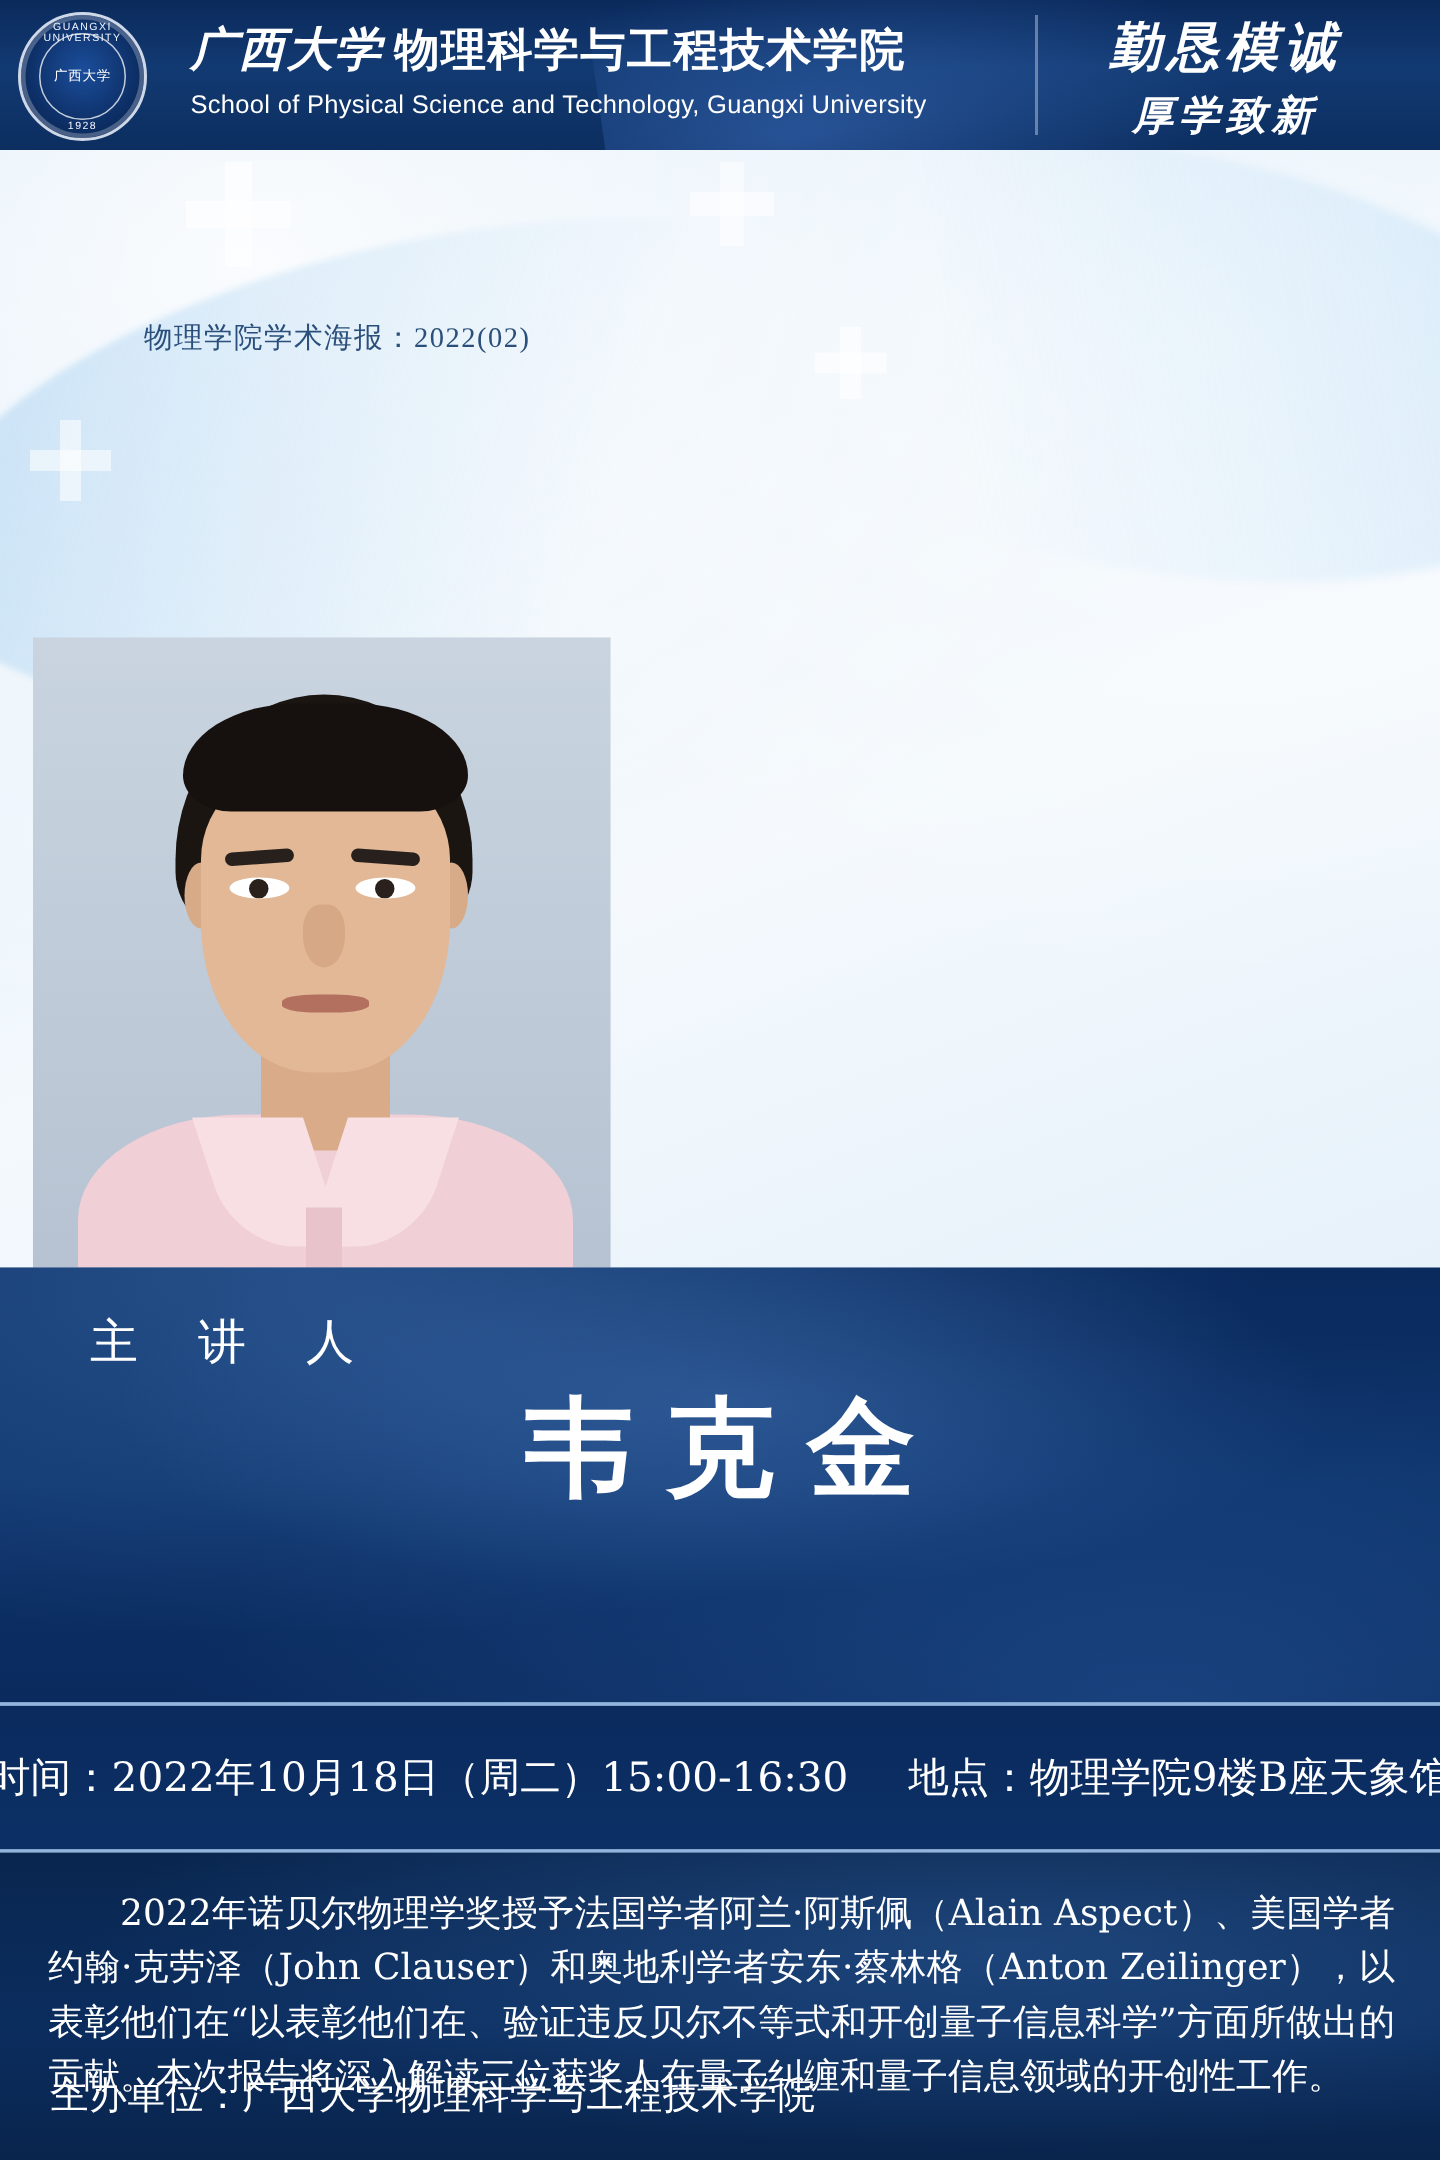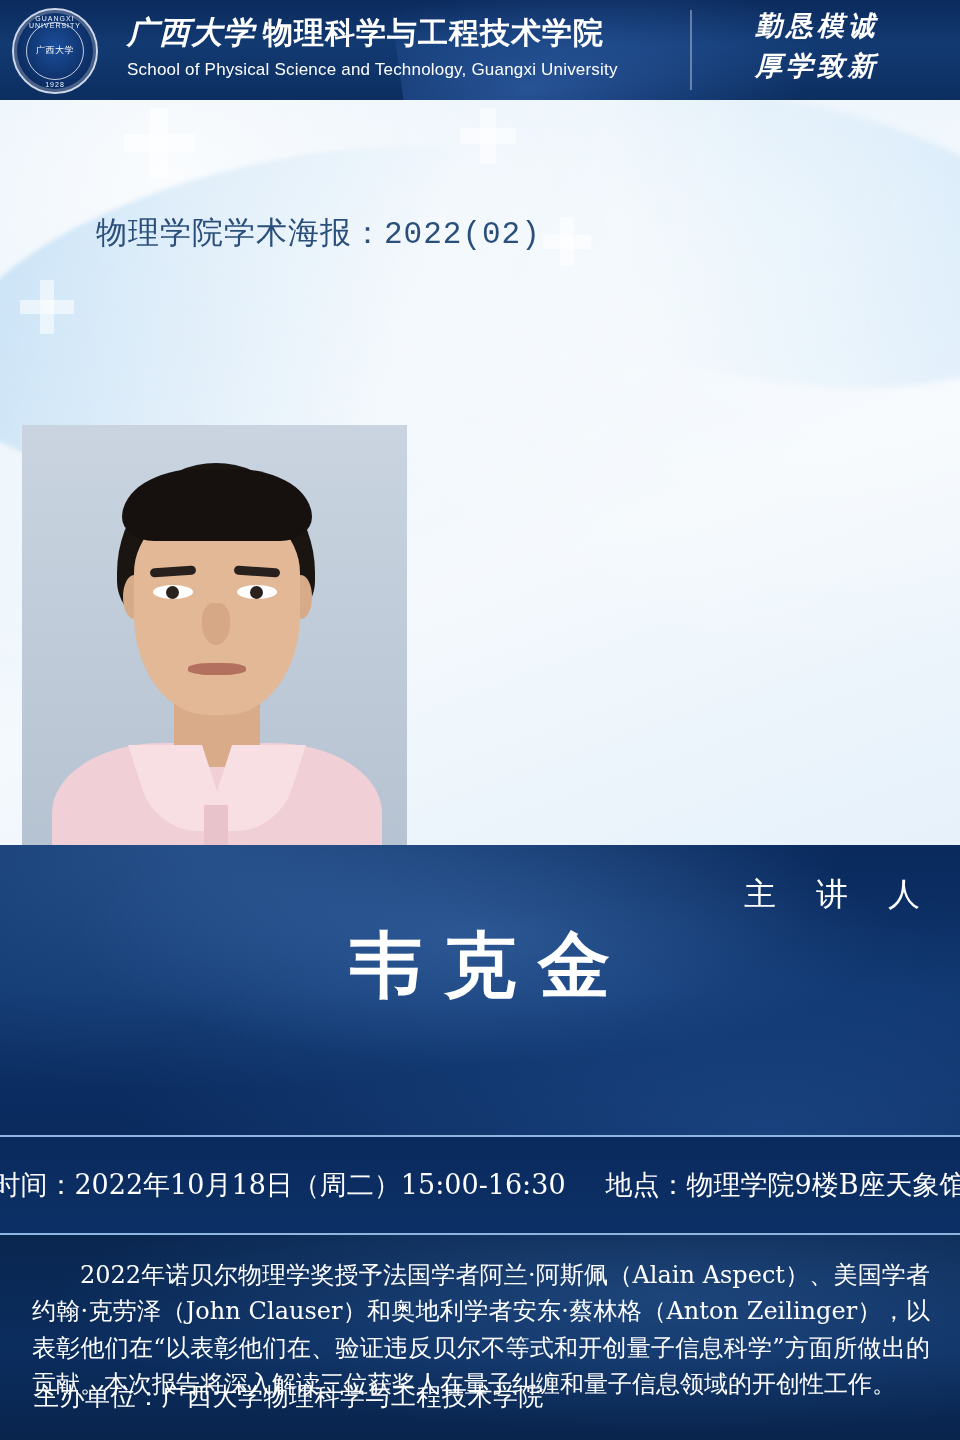--- a/index.html
+++ b/index.html
@@ -114,21 +114,21 @@
     position: absolute;
     right: 18px;
     top: 8px;
     width: 250px;
     text-align: center;
     color: #ffffff;
     font-family: "DejaVu Serif", "Liberation Serif", serif;
     font-weight: bold;
     font-style: italic;
   }
-  .motto .l1 { font-size: 27px; letter-spacing: 4px; font-style: italic; }
+  .motto .l1 { font-size: 35px; letter-spacing: 4px; font-style: italic; }
   .motto .l2 { font-size: 27px; letter-spacing: 4px; margin-top: 4px; }
 
   
   .upper {
     position: relative;
     height: 745px;
     background:
       radial-gradient(ellipse at 18% 10%, rgba(255,255,255,.85), rgba(255,255,255,0) 55%),
       radial-gradient(ellipse at 85% 18%, rgba(255,255,255,.55), rgba(255,255,255,0) 50%),
       linear-gradient(160deg, #d7e8f7 0%, #e9f3fb 35%, #f4f9fd 60%, #e6f1fa 100%);
@@ -166,22 +166,22 @@
     border-radius: 50%;
     background: linear-gradient(250deg, rgba(175,215,245,.45), rgba(255,255,255,0) 70%);
     transform: rotate(10deg);
     filter: blur(3px);
   }
 
   .poster-no {
     position: absolute;
     left: 96px;
     top: 112px;
-    font-family: Liberation Mono, monospace;
-    font-size: 31px;
+    font-family: Liberation Serif, serif;
+    font-size: 19px;
     color: #2a4f7a;
     letter-spacing: 1px;
   }
 
   .main-title {
     position: absolute;
     left: 0;
     right: 0;
     top: 180px;
     text-align: center;
@@ -332,26 +332,26 @@
   .speaker .glow {
     position: absolute;
     left: 50%;
     top: -40px;
     transform: translateX(-50%);
     width: 820px; height: 260px;
     background: radial-gradient(ellipse at center, rgba(120,180,255,.20), rgba(0,0,0,0) 70%);
   }
   .speaker-label {
     position: relative;
-    text-align: right;
+    text-align: left;
     color: #ffffff;
     font-size: 32px;
     letter-spacing: 40px;
     padding-top: 28px;
-    padding-left: 40px;
+    padding-left: 60px;
     font-family: "DejaVu Serif", "Liberation Serif", serif;
   }
   .speaker-name {
     position: relative;
     text-align: center;
     color: #ffffff;
     font-size: 72px;
     font-weight: bold;
     letter-spacing: 22px;
     padding-left: 22px;

